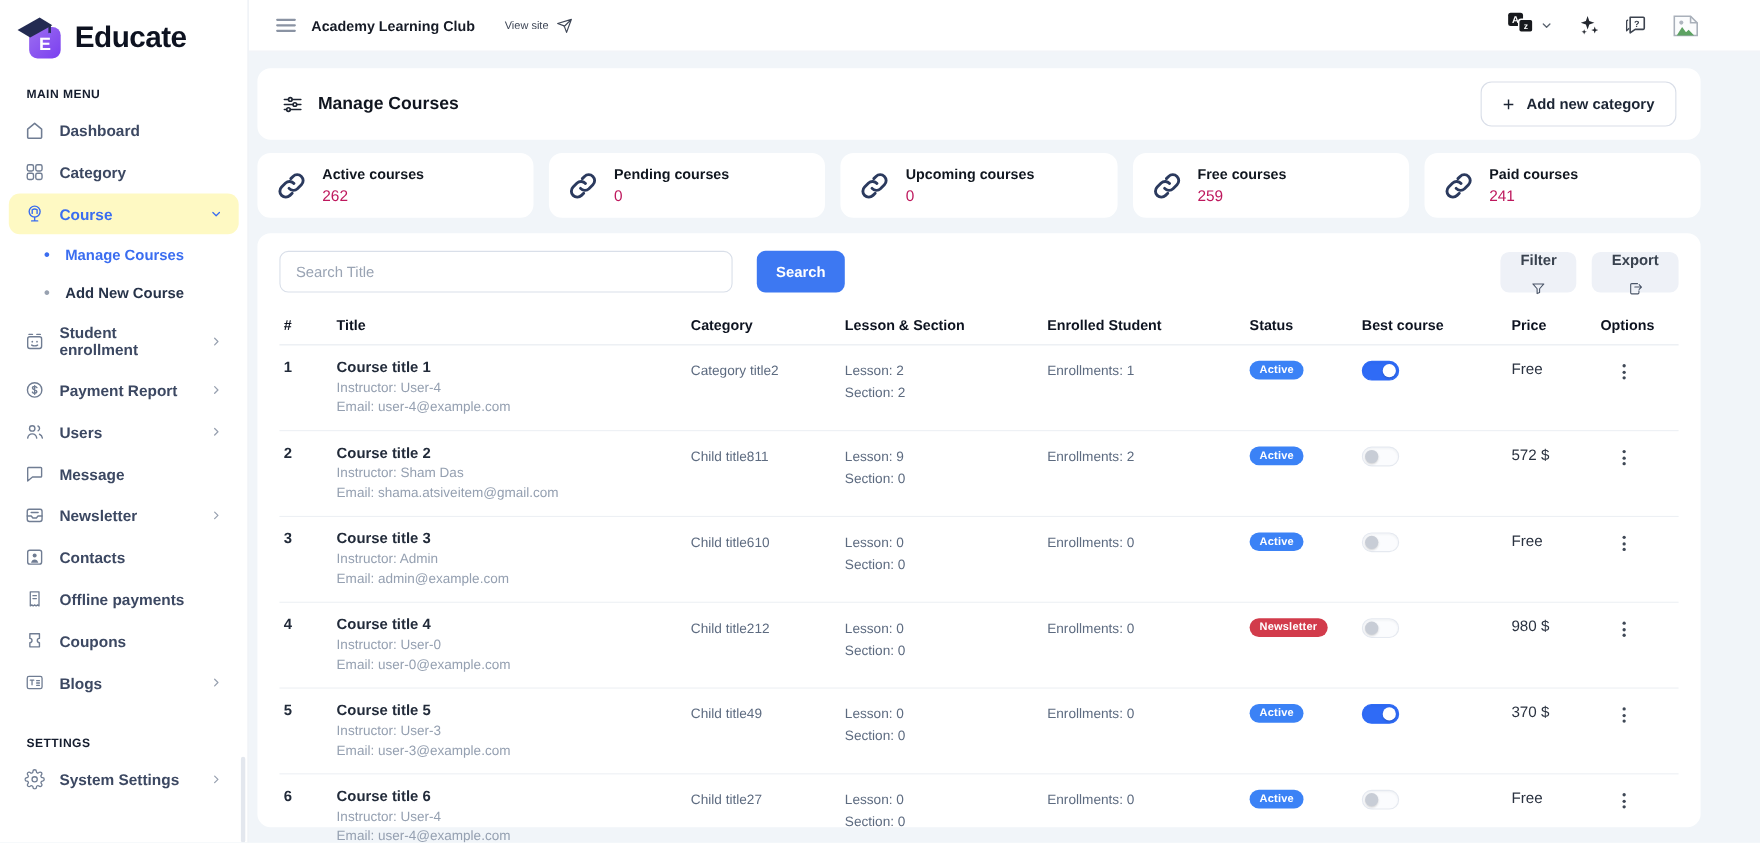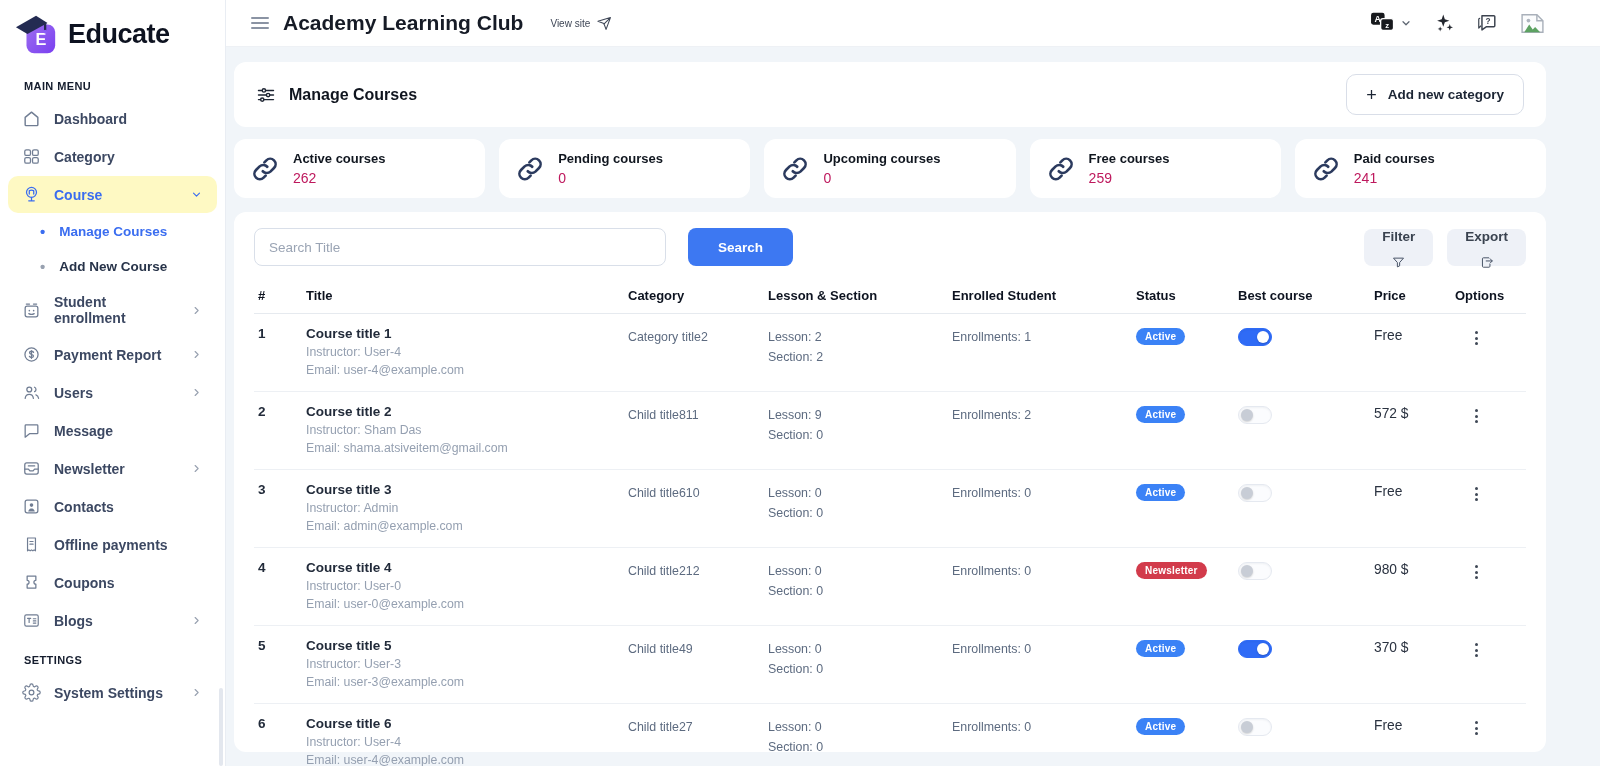--- a/index.html
+++ b/index.html
@@ -6,21 +6,21 @@
     font-family:"Liberation Sans","DejaVu Sans",sans-serif;color:#1c2534;}
   *{box-sizing:border-box;}
   .app{display:flex;width:1600px;height:766px;}
 
   
   .sidebar{width:226px;min-width:226px;background:#fff;border-right:1px solid #e9edf3;position:relative;overflow:hidden;}
   .logo{display:flex;align-items:center;gap:8px;padding:12px 16px 4px 14px;cursor:pointer;}
   .logo-mark svg{width:46px;height:44px;display:block;}
   .logo-text{font-size:27px;font-weight:800;color:#0d1220;letter-spacing:-0.5px;}
   .menu-label{font-size:11px;font-weight:700;color:#151d2e;letter-spacing:.4px;padding:0 24px;margin:20px 0 8px;}
-  .menu-label.settings{margin-top:15px;}
+  .menu-label.settings{margin-top:31px;}
   .nav{display:block;}
   .side-item{display:flex;align-items:center;gap:13px;padding:9px 14px;margin:1px 8px;border-radius:10px;
     color:#3c4862;font-weight:600;font-size:14px;cursor:pointer;}
   .side-item .ic{color:#707d93;display:inline-flex;}
   .side-item .ic svg{width:19px;height:19px;}
   .side-item .chev{margin-left:auto;color:#98a1b0;}
   .side-item .chev svg{width:13px;height:13px;}
   .side-item.active{background:#fef9c3;color:#3a6df0;}
   .side-item.active .ic,.side-item.active .chev{color:#3a6df0;}
   .side-sub{display:flex;align-items:center;gap:14px;padding:10px 16px 10px 40px;font-weight:700;font-size:13.5px;color:#273349;cursor:pointer;}
@@ -28,21 +28,21 @@
   .side-sub.active{color:#3a6df0;}
   .side-sub.active .bullet{color:#3a6df0;}
   .side-scrollbar{position:absolute;right:2px;bottom:0;width:4px;height:78px;border-radius:3px;background:#e3e7ee;}
 
   
   .main{flex:1;display:flex;flex-direction:column;overflow:hidden;}
   .topbar{height:47px;min-height:47px;background:#fff;border-bottom:1px solid #eef1f5;display:flex;align-items:center;
     padding:0 54px 0 25px;gap:14px;}
   .burger{width:18px;display:flex;flex-direction:column;gap:3px;cursor:pointer;}
   .burger span{height:2px;background:#8a93a3;border-radius:2px;}
-  .tb-title{font-size:21px;font-weight:700;color:#161b26;margin:0;}
+  .tb-title{font-size:13px;font-weight:700;color:#161b26;margin:0;}
   .viewsite{display:flex;align-items:center;gap:7px;margin-left:13px;font-size:10px;color:#3e4656;cursor:pointer;}
   .viewsite .ic{display:inline-flex;color:#3e4656;}
   .viewsite .ic svg{width:15px;height:15px;}
   .tb-right{margin-left:auto;display:flex;align-items:center;gap:21px;}
   .tb-ic{display:inline-flex;cursor:pointer;color:#2a3140;}
   .tb-ic svg{width:22px;height:22px;}
   .lang-wrap{display:flex;align-items:center;gap:5px;cursor:pointer;}
   .lang-wrap .lang svg{width:25px;height:23px;}
   .lang-wrap .chev-sm{display:inline-flex;color:#5b6470;}
   .lang-wrap .chev-sm svg{width:12px;height:12px;}
@@ -66,21 +66,21 @@
   .stat-ic{display:inline-flex;color:#2b3a5e;}
   .stat-ic svg{width:30px;height:30px;}
   .stat-label{font-size:13px;font-weight:700;color:#10161f;}
   .stat-value{font-size:14px;color:#be185d;margin-top:4px;}
 
   .panel{background:#fff;border-radius:12px;margin-top:14px;padding:16px 20px;height:540px;}
   .search-row{display:flex;align-items:center;}
   .search-input{width:412px;height:38px;border:1px solid #d9dfe9;border-radius:8px;padding:0 14px;
     font-size:13.5px;color:#333;outline:none;font-family:inherit;background:#fff;}
   .search-input::placeholder{color:#9aa4b4;}
-  .search-btn{height:38px;width:105px;margin-left:22px;background:#3d78f2;border:none;border-radius:8px;color:#fff;
+  .search-btn{height:38px;width:80px;margin-left:22px;background:#3d78f2;border:none;border-radius:8px;color:#fff;
     font-size:13.5px;font-weight:600;cursor:pointer;font-family:inherit;}
   .row-spacer{flex:1;}
   .ghost-btn{height:37px;display:flex;align-items:center;gap:11px;background:#eef1f7;border:none;border-radius:8px;
     padding:0 18px;font-size:13.5px;font-weight:600;color:#39424f;cursor:pointer;margin-left:14px;font-family:inherit;flex-direction:column;}
   .ghost-btn .ic{display:inline-flex;color:#4a5568;}
   .ghost-btn .ic svg{width:15px;height:15px;}
 
   
   .table{margin-top:22px;}
   .thead,.trow{display:grid;grid-template-columns:52px 322px 140px 184px 184px 102px 136px 81px 1fr;}

